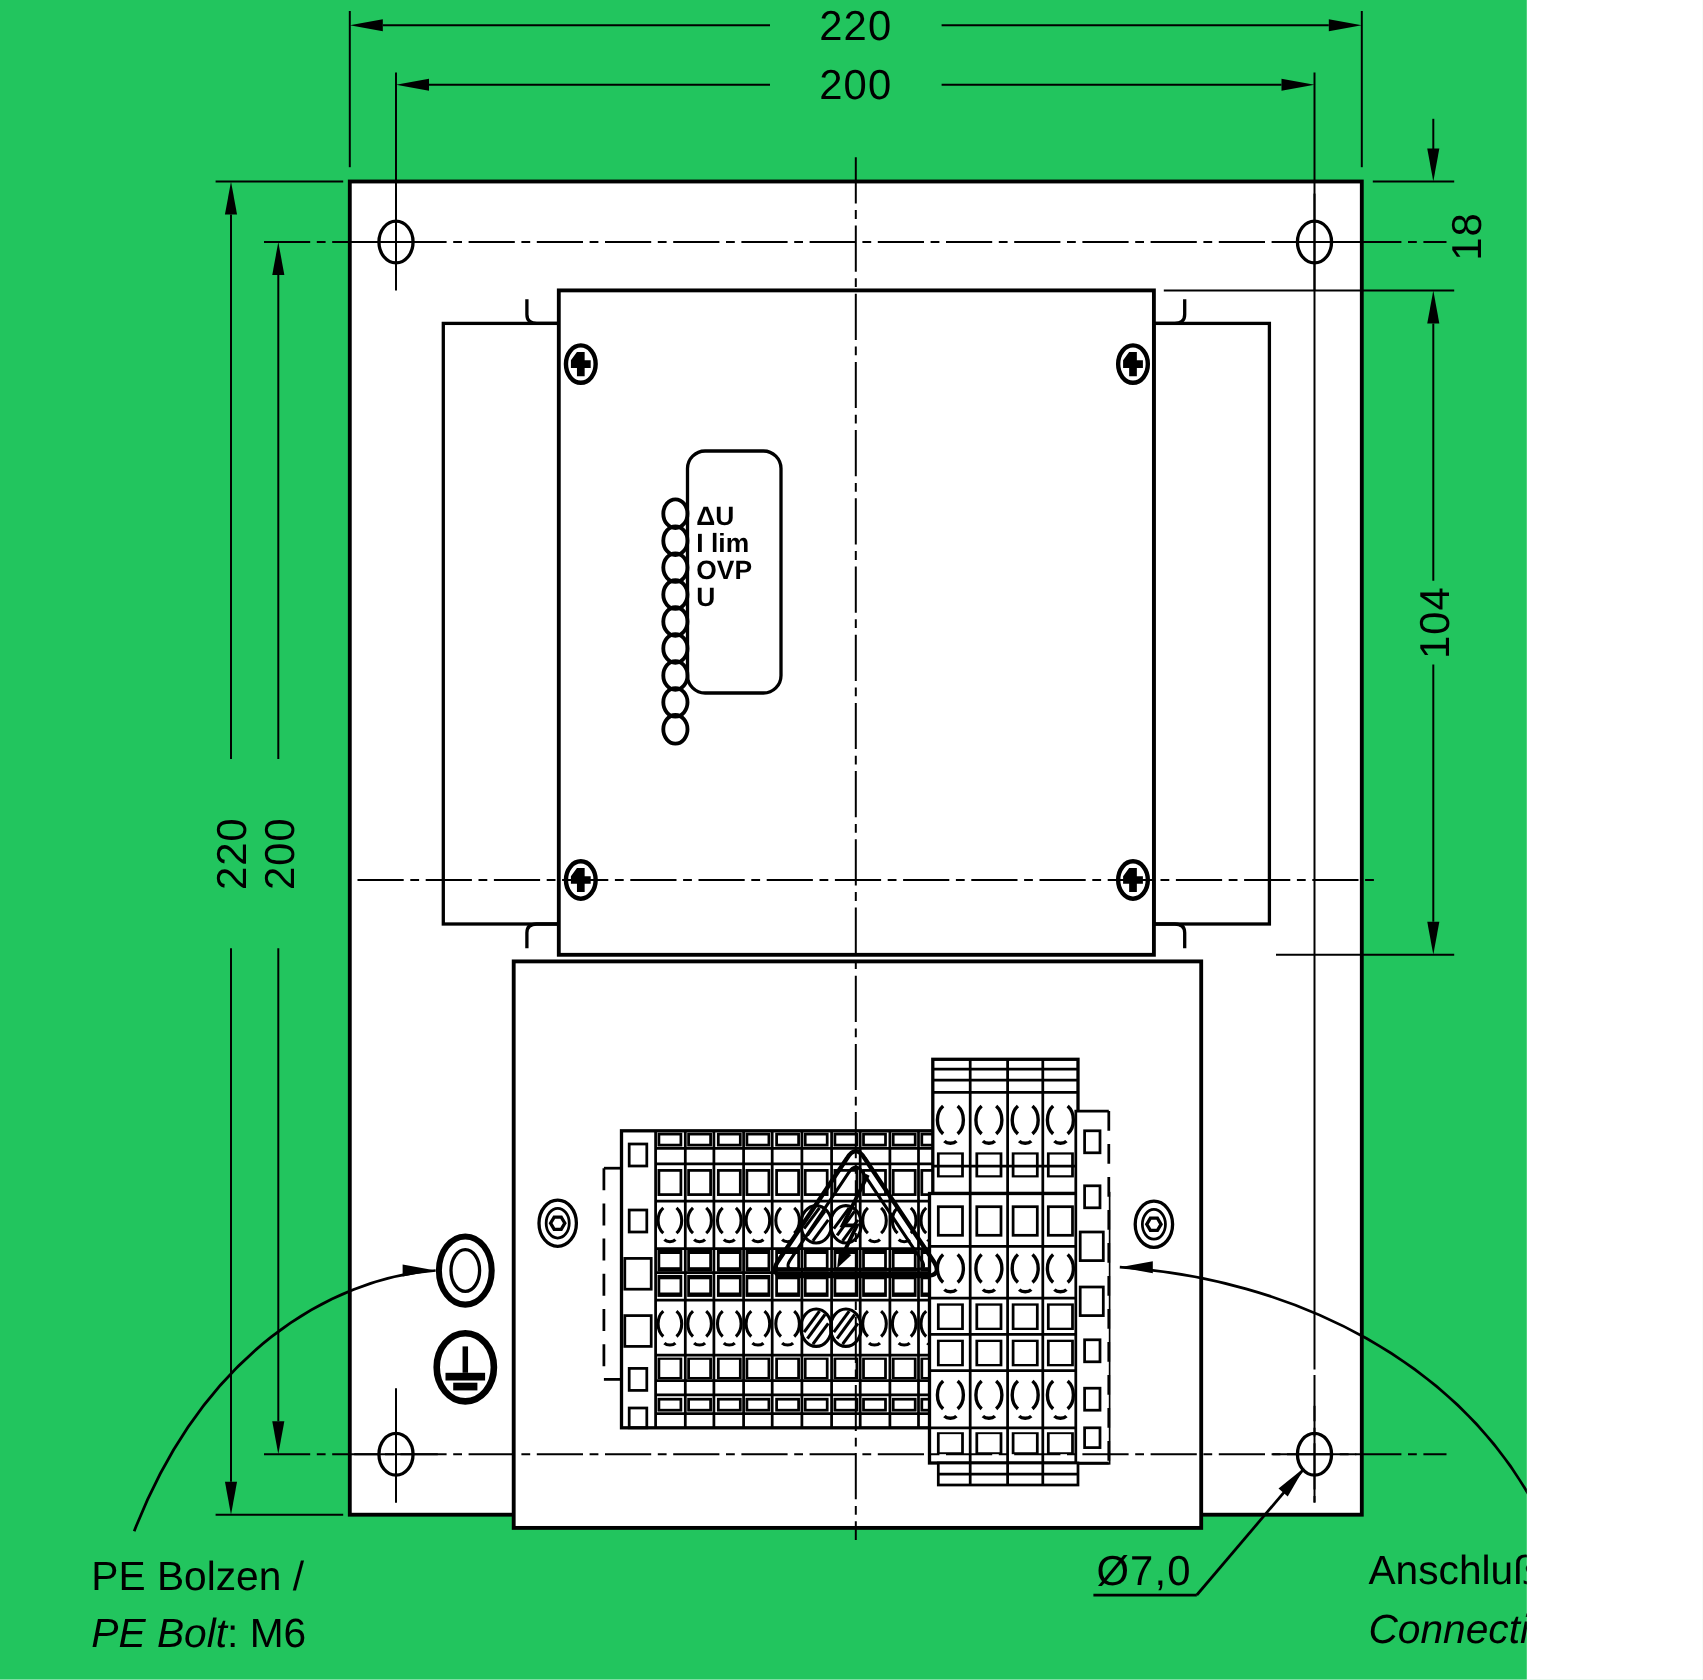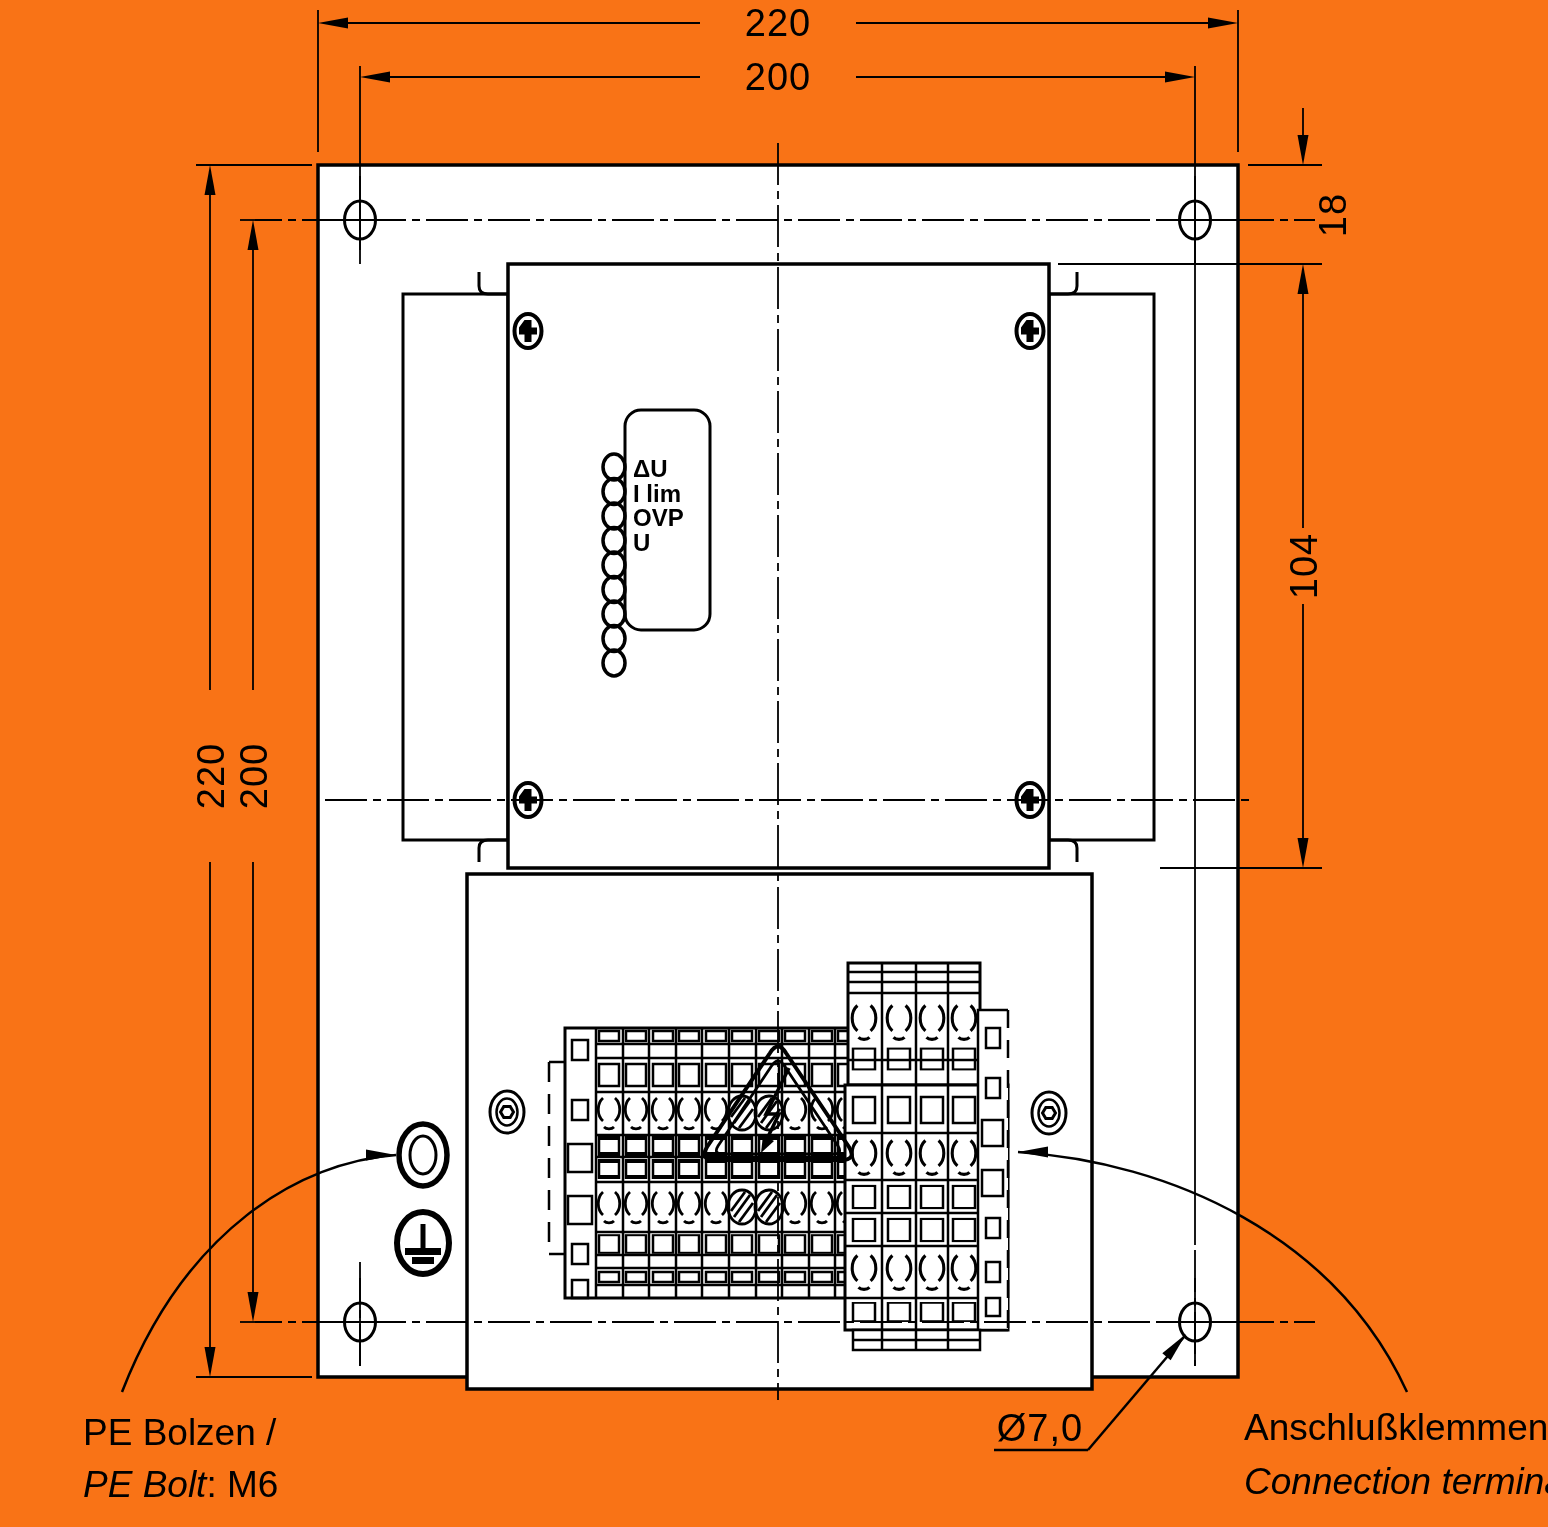--- a/index.html
+++ b/index.html
@@ -1,16 +1,16 @@
 <!DOCTYPE html>
 <html><head>
 <meta charset="utf-8">
 <style>
   html,body{margin:0;padding:0;background:#fff;}
-  #canvas{position:relative;width:1548px;height:1527px;background:#f97316;overflow:hidden;}
+  #canvas{position:relative;width:1388px;height:1527px;background:#22c55e;overflow:hidden;}
   svg{position:absolute;left:0;top:0;}
   svg text{fill:#000;font-family:"Liberation Sans",sans-serif;}
   .dim{font-size:38px;letter-spacing:1px;}
   .callout{font-size:37px;}
   .led-lab{font-size:24px;font-weight:bold;}
   .ink{stroke:#000;fill:none;}
   .w1{stroke-width:1.8;} .w2{stroke-width:2.5;} .w3{stroke-width:3;} .w4{stroke-width:3.5;}
   .cl{stroke:#000;stroke-width:1.8;fill:none;stroke-dasharray:42 6 8 6;}
   .whitefill{fill:#ffffff;stroke:#000;}
 </style>

